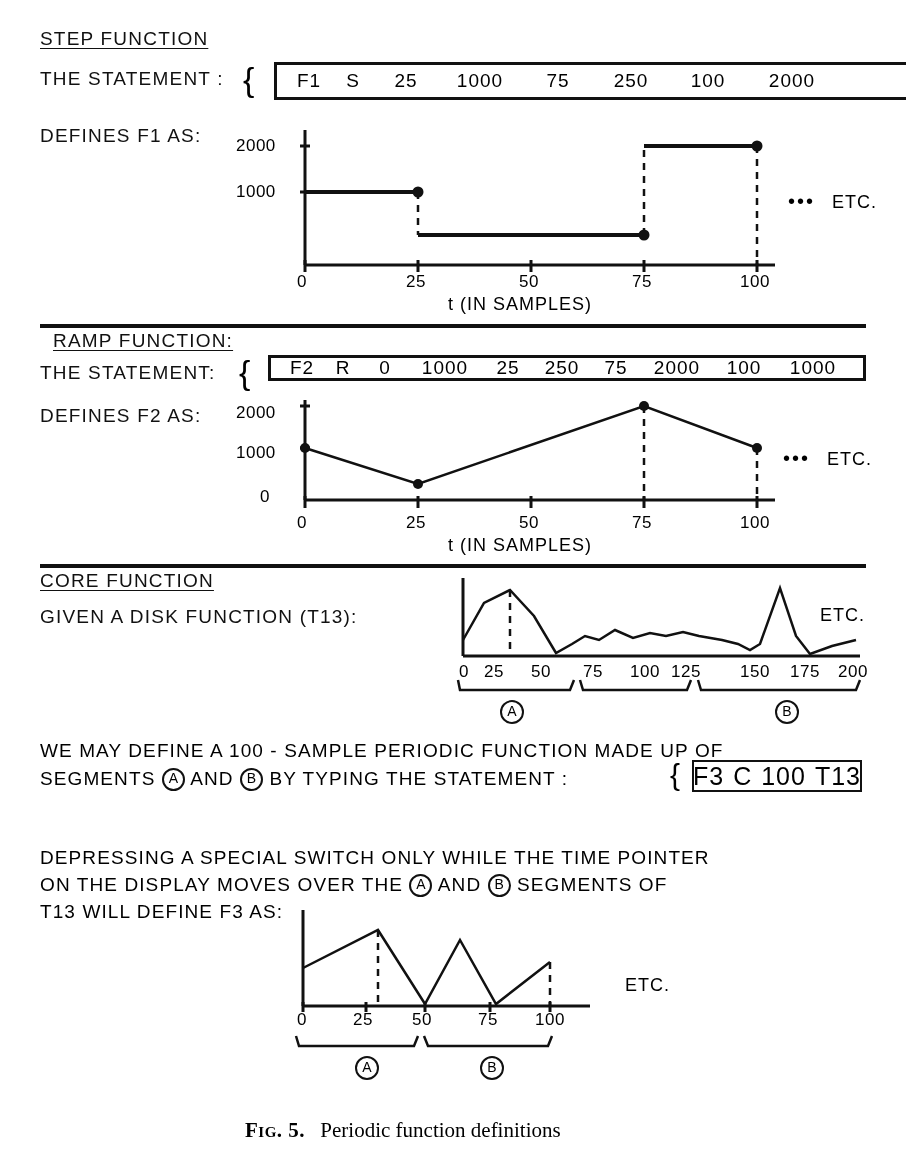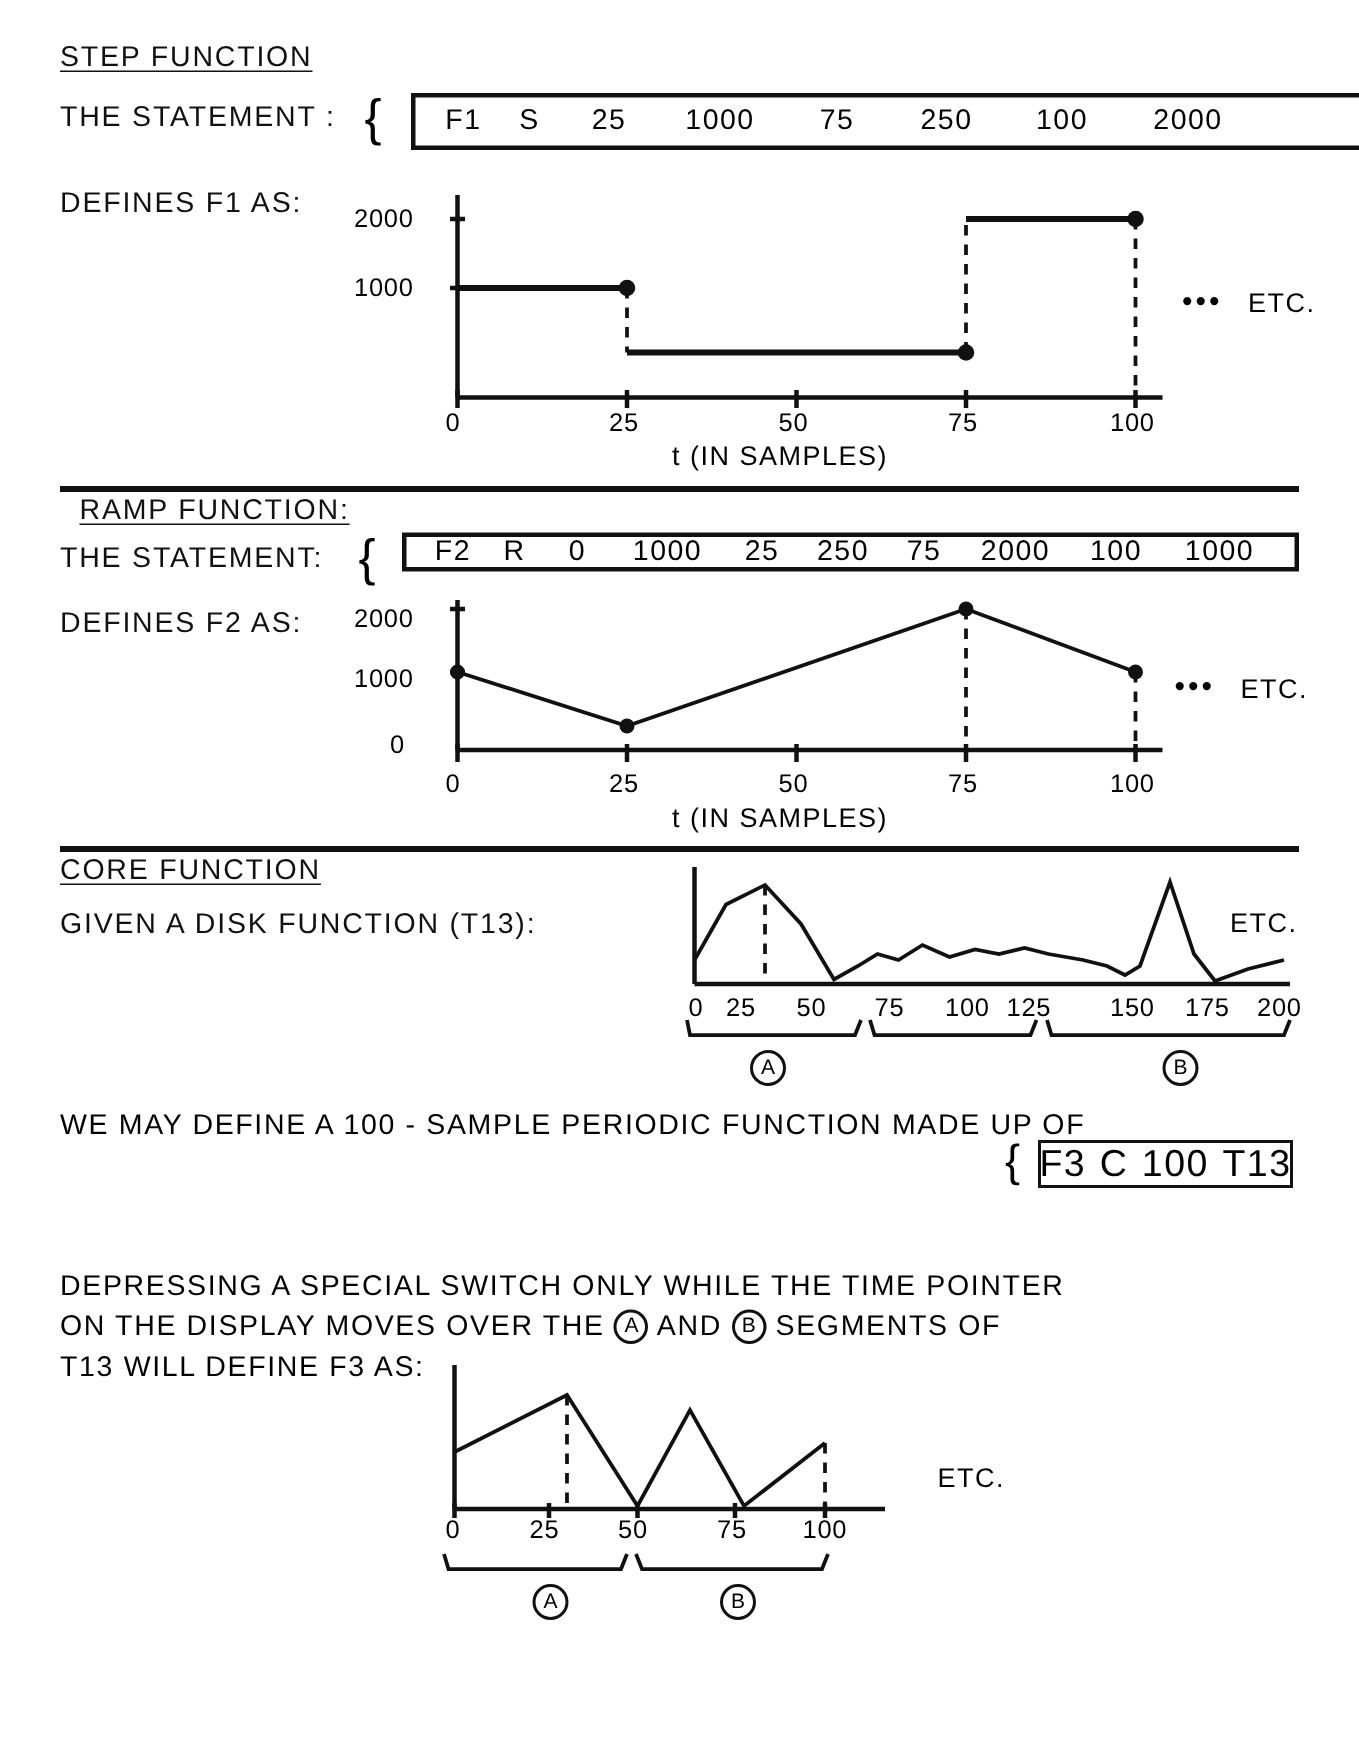--- a/index.html
+++ b/index.html
@@ -284,20 +284,27 @@
     <path d="M6,2 L8,12 L118,12 L122,2" fill="none" stroke="#111" stroke-width="2.5"></path>
     <path d="M128,2 L131,12 L235,12 L239,2" fill="none" stroke="#111" stroke-width="2.5"></path>
     <path d="M246,2 L249,12 L404,12 L408,2" fill="none" stroke="#111" stroke-width="2.5"></path>
   </svg>
 
   <div class="circ-abs" style="left:500px; top:700px;">A</div>
   <div class="circ-abs" style="left:775px; top:700px;">B</div>
 
   <div class="para" style="left:40px; top:738px;">WE MAY DEFINE A 100 - SAMPLE PERIODIC FUNCTION MADE UP OF</div>
 
+  <div class="para" style="left:40px; top:766px;">
+    <span>SEGMENTS</span>
+    <span class="circled">A</span>
+    <span>AND</span>
+    <span class="circled">B</span>
+    <span>BY TYPING THE STATEMENT :</span>
+  </div>
 
   <div class="brace" style="left:670px; top:760px; font-size:30px;">{</div>
   <div class="thinbox" style="left:692px; top:760px; width:170px; height:32px;">
     <span style="margin-right:9px;">F3</span>
     <span style="margin-right:9px;">C</span>
     <span style="margin-right:9px;">100</span>
     <span>T13</span>
   </div>
 
   <div class="para" style="left:40px; top:872px;">
@@ -332,14 +339,18 @@
   <div class="tick" style="left:535px; top:1010px;">100</div>
 
   <svg style="left:292px; top:1034px;" width="270" height="22">
     <path d="M4,2 L7,12 L122,12 L126,2" fill="none" stroke="#111" stroke-width="2.5"></path>
     <path d="M132,2 L136,12 L256,12 L260,2" fill="none" stroke="#111" stroke-width="2.5"></path>
   </svg>
 
   <div class="circ-abs" style="left:355px; top:1056px;">A</div>
   <div class="circ-abs" style="left:480px; top:1056px;">B</div>
 
+  <div class="caption" style="left:245px; top:1118px;">
+    <span class="figno">Fig. 5.</span>
+    <span style="margin-left:10px;">Periodic function definitions</span>
+  </div>
 
 </div>
 
 </body></html>

